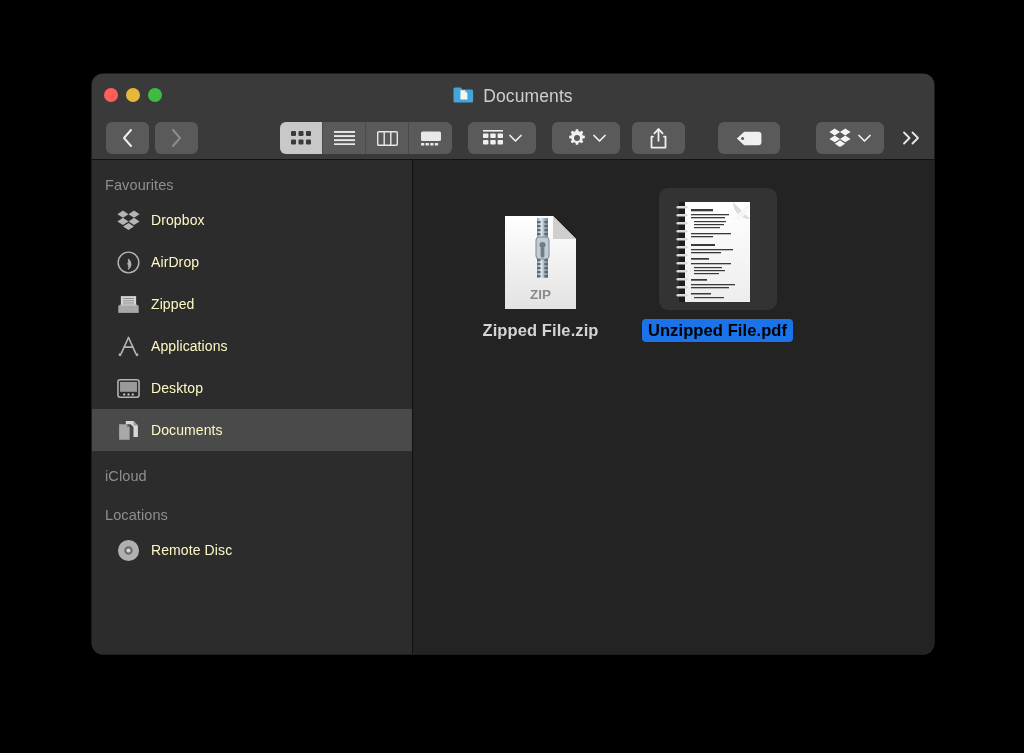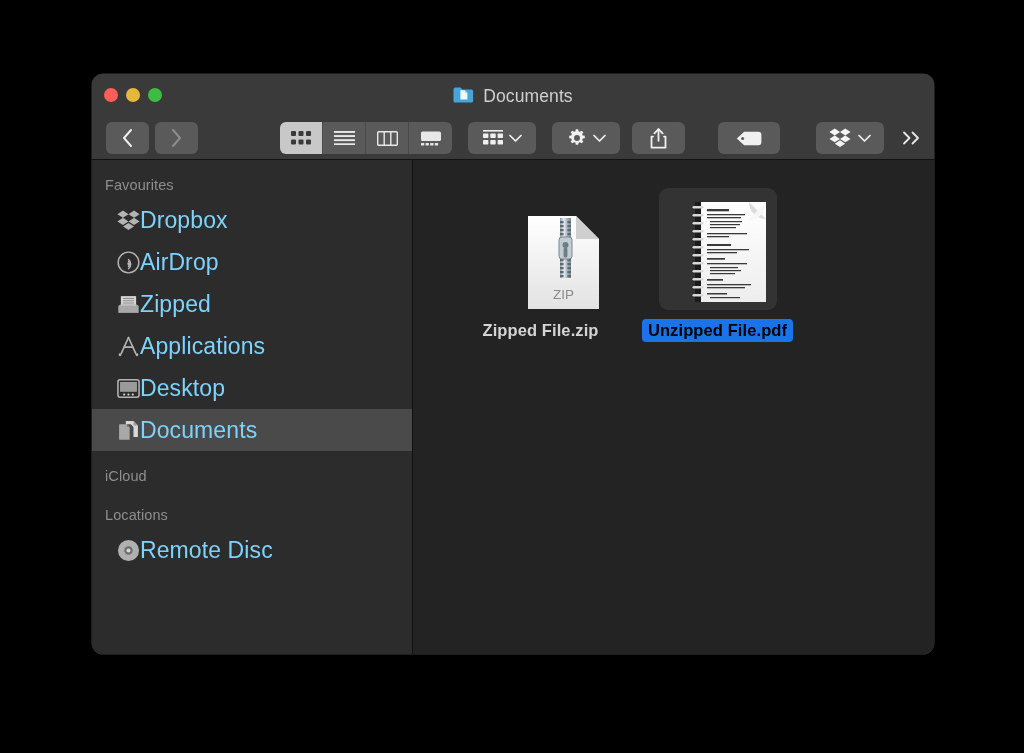--- a/index.html
+++ b/index.html
@@ -86,38 +86,39 @@
     overflow:hidden;
   }
   .content { flex:1; background:#232323; position:relative; }
 
   
   .sb-header {
     color:#8e8e8e; font-size:14.5px;
     padding:7px 0 6px 13px; letter-spacing:.1px;
   }
   .sb-item {
-    display:flex; align-items:center; 
+    display:flex; align-items:center; gap:11px;
     height:42px; padding-left:24px;
-    color:#7dd3fc; font-size:23px;
+    color:#fef9c3; font-size:14px;
   }
   .sb-item.selected { background:#4a4a4a; }
   .sb-icon { width:24px; height:24px; display:flex; align-items:center; justify-content:center; flex-shrink:0; }
   .sb-label { letter-spacing:.1px; }
 
   
   .file-grid {
     position:absolute; left:62px; top:28px;
     display:flex; gap:46px;
   }
   .file-cell { width:131px; display:flex; flex-direction:column; align-items:center; }
   .icon-box {
     width:118px; height:122px;
-    display:flex; align-items:flex-end; justify-content:flex-end;
+    display:flex; align-items:flex-end; justify-content:center;
     border-radius:9px;
+    font-weight:bold;
   }
   .icon-box.sel-bg { background:#333333; }
   .file-label {
     margin-top:9px; font-size:16.5px; color:#d4d4d4;
     padding:2px 6px; border-radius:4px; white-space:nowrap;
     letter-spacing:.1px;
     font-weight:bold;
   }
   .file-label.selected { background:#1a73e8; color:#000000; }
 </style>

